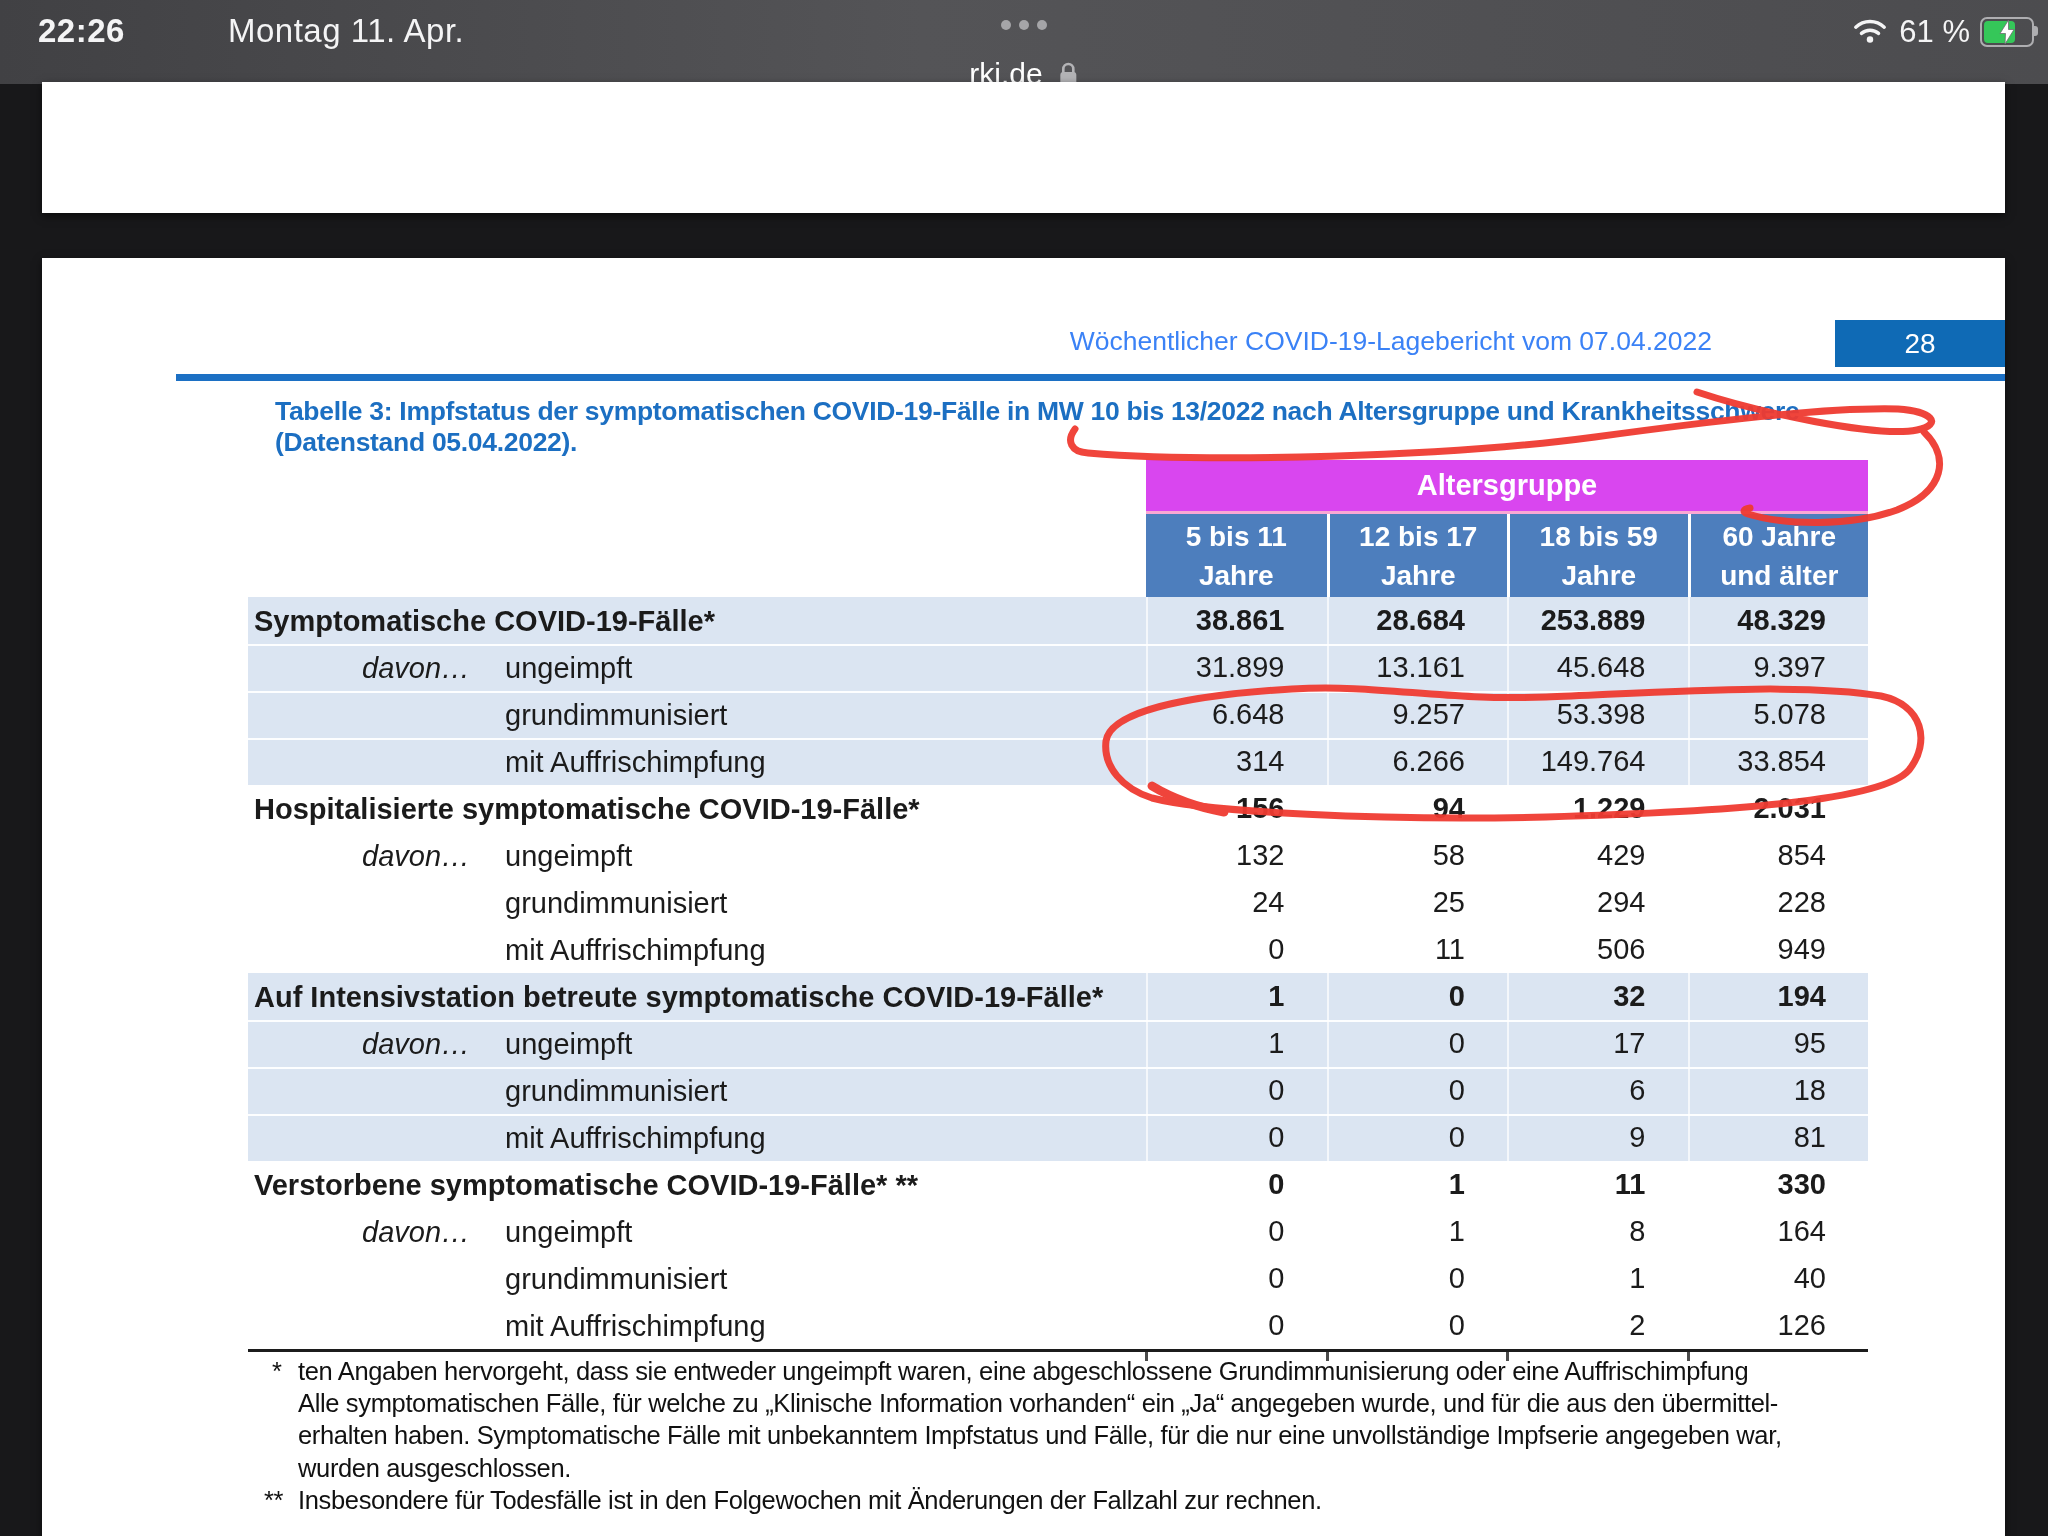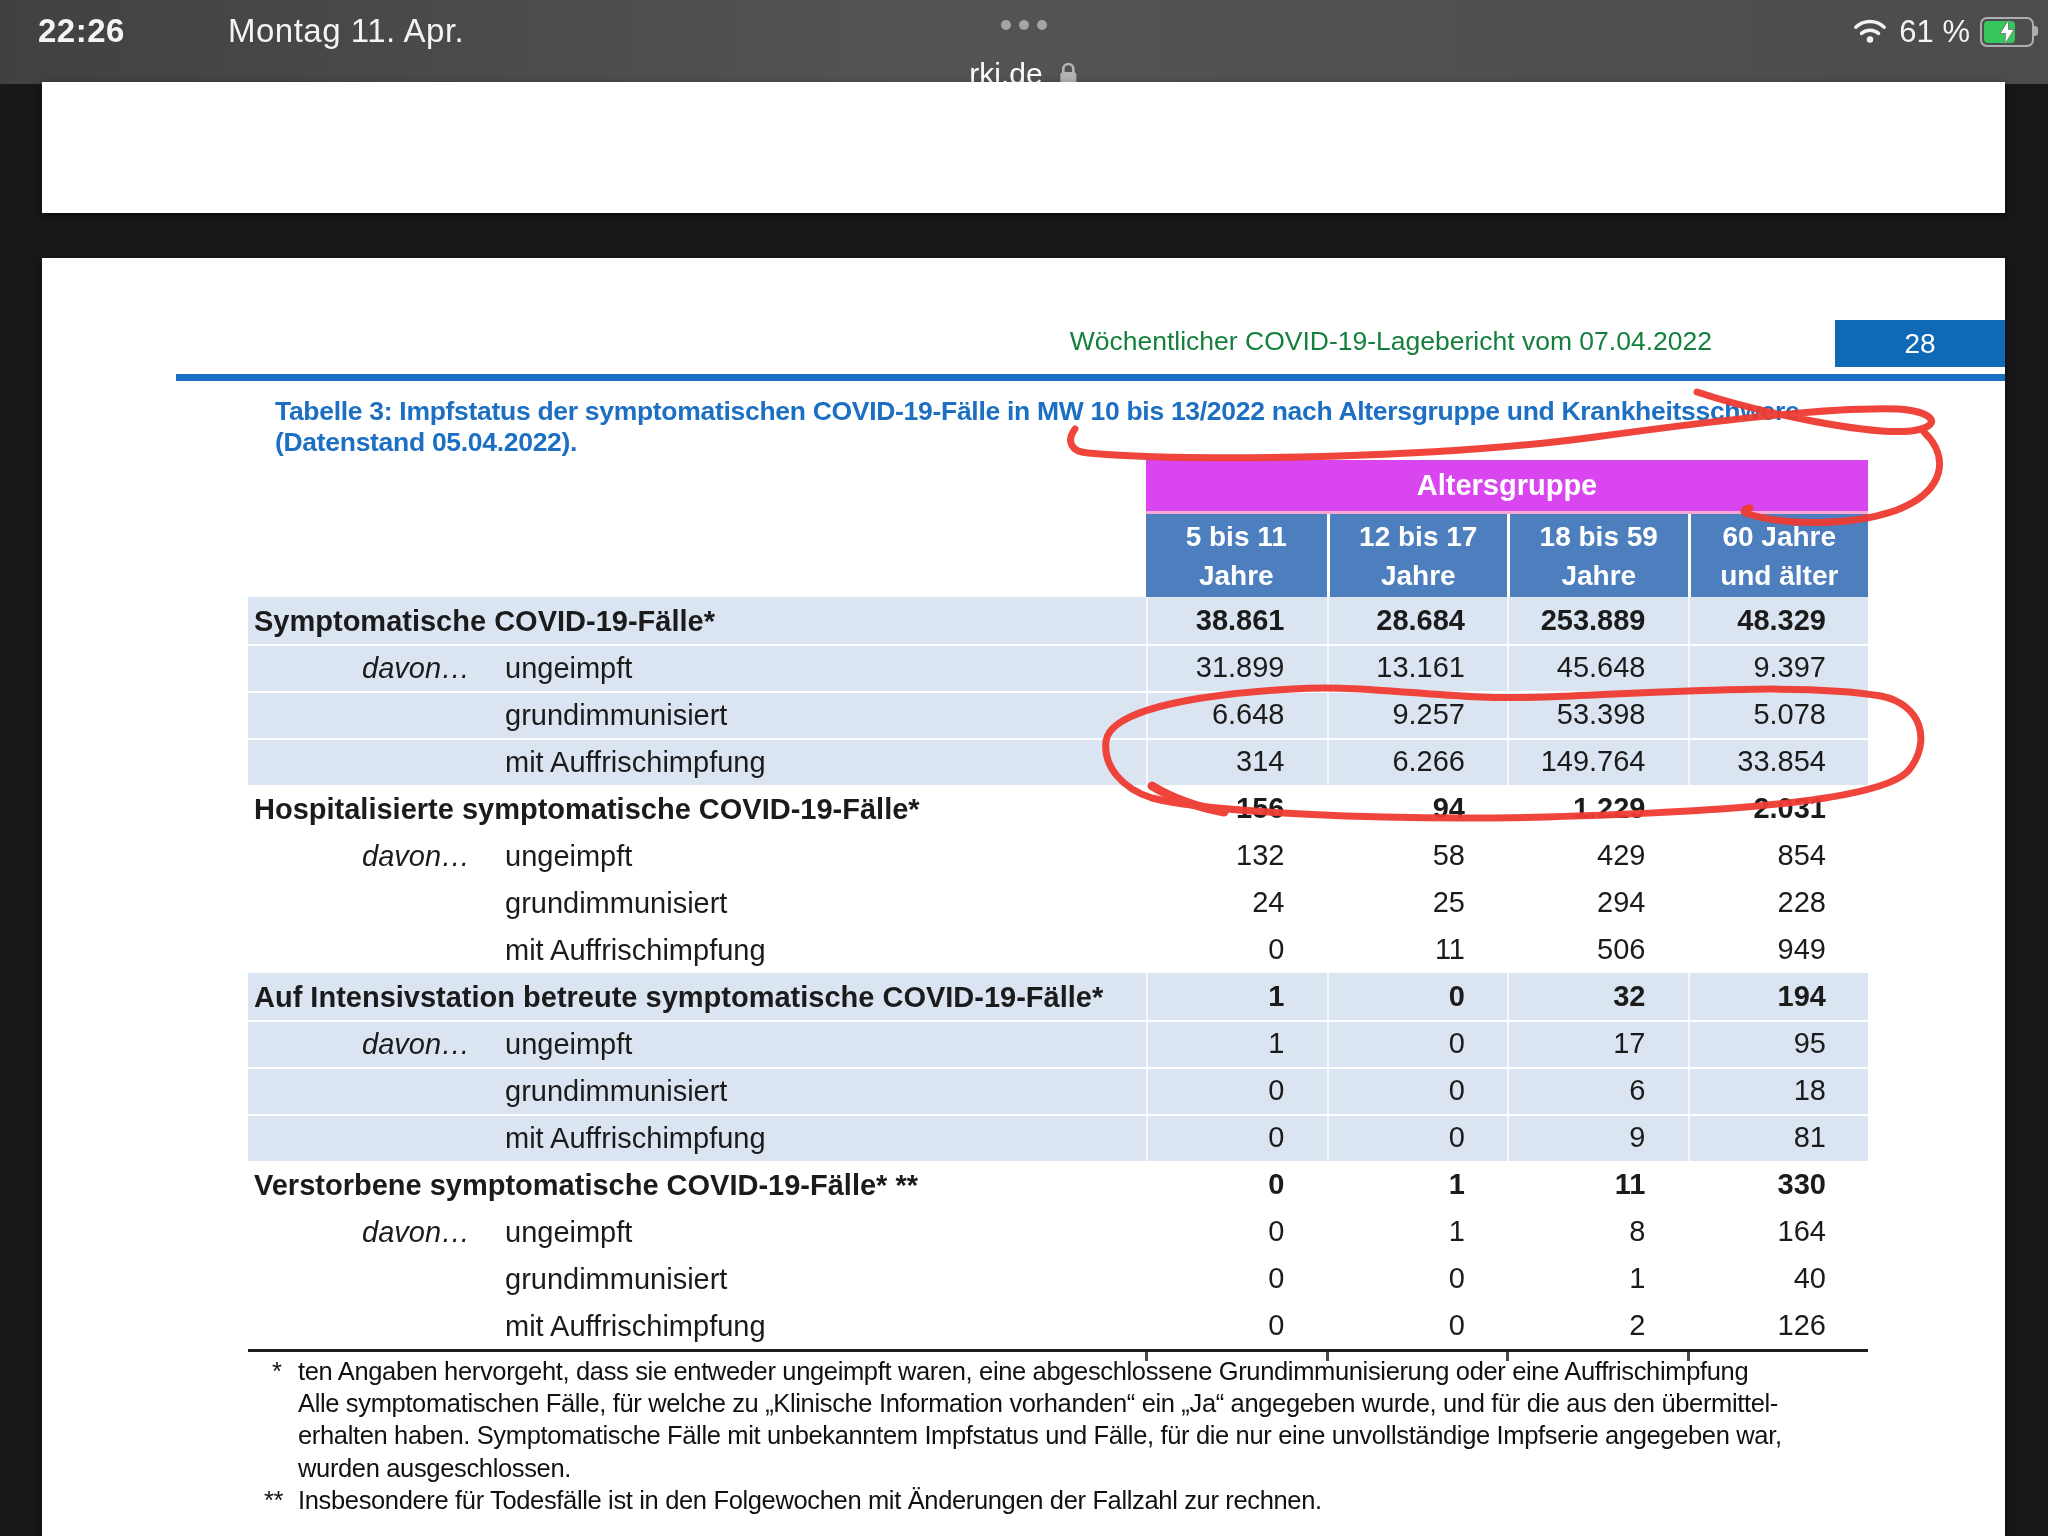--- a/index.html
+++ b/index.html
@@ -21,21 +21,21 @@
   .batt .fill{position:absolute;left:2px;top:2px;bottom:2px;width:61%;background:#35c759;border-radius:4px;}
   .batt .nub{position:absolute;right:-6px;top:7px;width:4px;height:10px;background:#aeaeb1;border-radius:0 3px 3px 0;}
   .batt .bolt{position:absolute;left:50%;top:50%;transform:translate(-50%,-50%);width:20px;height:26px;}
 
   
   .page{position:absolute;background:#ffffff;box-shadow:0 3px 8px rgba(0,0,0,.55);}
   #page-top{left:42px;top:82px;width:1963px;height:131px;}
   #page-main{left:42px;top:258px;width:1963px;height:1278px;}
 
   
-  .report-header{position:absolute;top:68px;right:293px;font-size:26.5px;color:#15803d;white-space:nowrap;}
+  .report-header{position:absolute;top:68px;right:293px;font-size:26.5px;color:#3b82f6;white-space:nowrap;}
   .pagenum-box{position:absolute;left:1793px;top:62px;width:170px;height:47px;background:#0f6ab5;
     color:#fff;font-size:28px;display:flex;align-items:center;justify-content:center;}
   .header-rule{position:absolute;left:134px;top:116px;width:1829px;height:7px;background:#1c70c4;}
   .table-title{position:absolute;left:233px;top:138px;font-size:26.5px;font-weight:700;color:#1c6fc2;
     line-height:31px;letter-spacing:-0.3px;white-space:nowrap;}
 
   
   .covid-table{position:absolute;left:206px;top:202px;width:1620px;font-size:29px;color:#1b1b1b;}
   .thead-group{margin-left:898px;width:722px;height:51px;background:#d946ef;color:#fff;font-weight:700;
     font-size:29px;display:flex;align-items:center;justify-content:center;box-sizing:border-box;}

